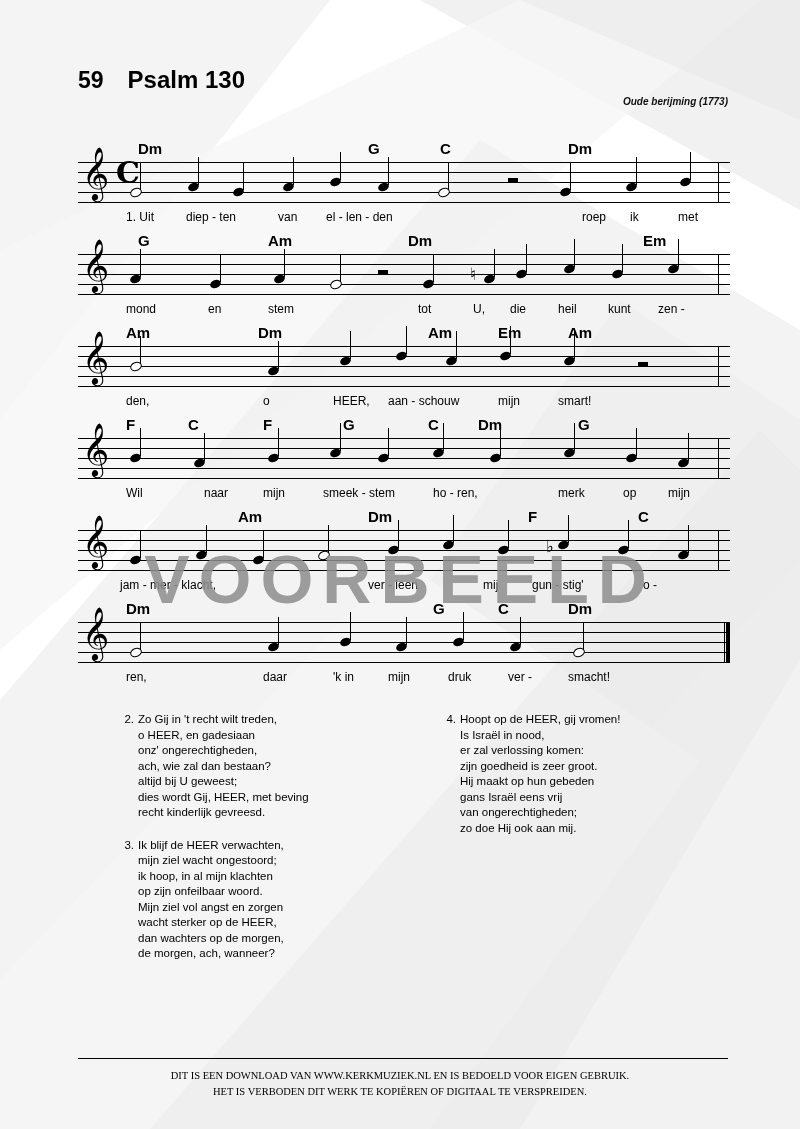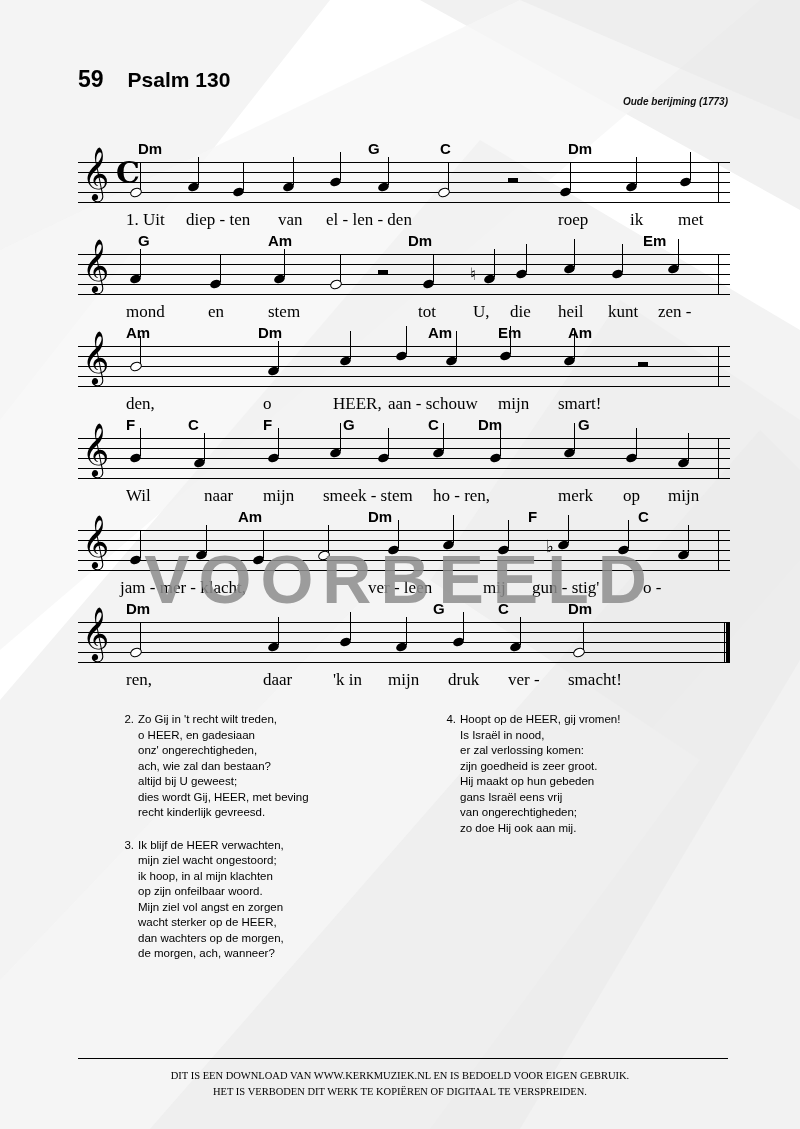--- a/index.html
+++ b/index.html
@@ -32,21 +32,21 @@
     display: flex;
     align-items: baseline;
     gap: 24px;
   }
   .hdr-num {
     font-size: 23px;
     font-weight: bold;
     letter-spacing: 0px;
   }
   .hdr-title {
-    font-size: 21px;
+    font-size: 24px;
     font-weight: bold;
   }
   .hdr-sub {
     position: absolute;
     right: 72px;
     top: 96px;
     font-size: 10px;
     font-weight: bold;
     font-style: italic;
     color: #111;
@@ -166,23 +166,22 @@
   }
   .lyrics {
     position: absolute;
     left: 0;
     right: 0;
     top: 70px;
     height: 16px;
   }
   .lyric {
     position: absolute;
-    font-size: 17px;
+    font-size: 12px;
     white-space: nowrap;
-    font-family: Liberation Serif, serif;
   }
 
   
   .verses {
     position: absolute;
     left: 118px;
     top: 712px;
     width: 580px;
     font-size: 11.5px;
     line-height: 15.5px;
@@ -312,21 +311,21 @@
           <span class="stem" style="left:558px;top:-5px"></span>
         <span class="note" style="left:602px;top:16px"></span>
           <span class="stem" style="left:612px;top:-10px"></span>
         <span class="barline" style="left:640px"></span>
       </div>
       <div class="lyrics">
         <span class="lyric" style="left:48px">1. Uit</span>
         <span class="lyric" style="left:108px">diep - ten</span>
         <span class="lyric" style="left:200px">van</span>
         <span class="lyric" style="left:248px">el - len - den</span>
-        <span class="lyric" style="left:480px">roep</span>
+        <span class="lyric" style="left:504px">roep</span>
         <span class="lyric" style="left:552px">ik</span>
         <span class="lyric" style="left:600px">met</span>
       </div>
     </div>
 
     <div class="system">
       <div class="chords">
         <span class="chord" style="left:60px">G</span>
         <span class="chord" style="left:190px">Am</span>
         <span class="chord" style="left:330px">Dm</span>

